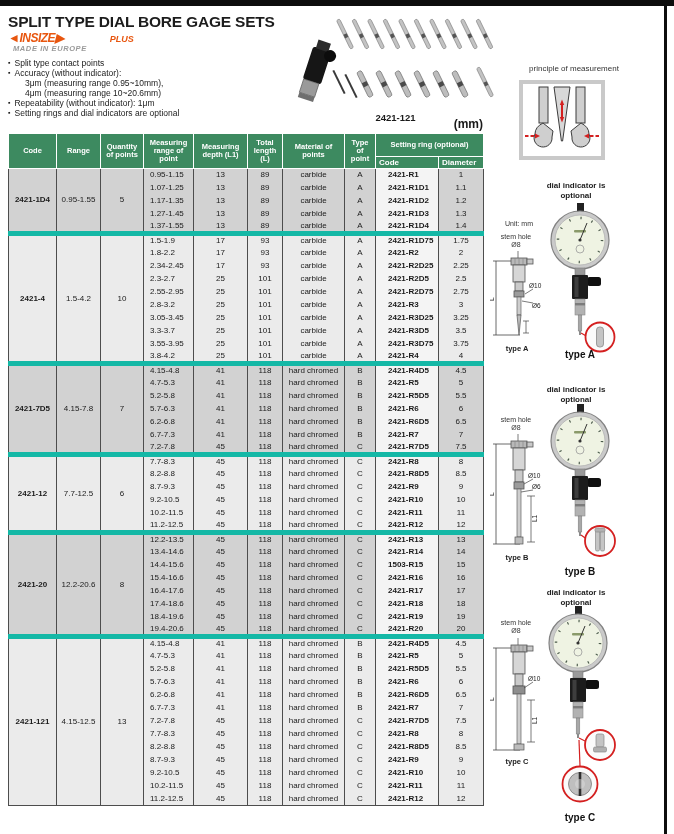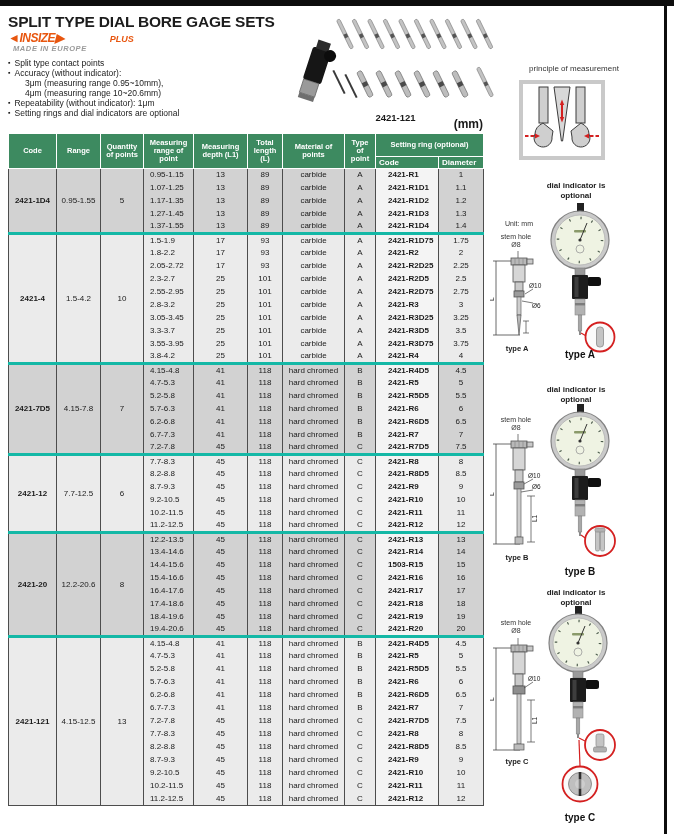--- a/index.html
+++ b/index.html
@@ -34,21 +34,21 @@
   #spec-table thead tr.h2{height:12px;}
   #spec-table th.sub{text-align:left;padding-left:3px;font-size:8px;}
   #spec-table tbody tr{height:13px;}
   #spec-table td{padding:0 2px;text-align:center;border-left:1px solid #4d4d4d;line-height:10px;
                  white-space:nowrap;overflow:hidden;}
   #spec-table tr.g0 td{background:#d2d2d2;}
   #spec-table tr.g1 td{background:#ebebeb;}
   #spec-table td.rc{background:#f4f4f4 !important;text-align:left;padding-left:12px;font-weight:bold;}
   #spec-table td.al{text-align:left;padding-left:6px;}
   #spec-table td.gcode{font-weight:bold;}
-  #spec-table tr.gfirst td{border-top:3px solid #14b8a6;}
+  #spec-table tr.gfirst td{border-top:5px solid #14b8a6;}
   
   .opt-note{width:62px;text-align:center;font-weight:bold;font-size:8px;line-height:9.5px;color:#222;}
   .small-ann{font-size:7px;color:#333;text-align:center;line-height:8px;}
   .type-small{width:52px;text-align:center;font-weight:bold;font-size:7.5px;color:#222;}
   .type-big{text-align:center;font-weight:bold;font-size:10px;color:#111;}
   svg text{font-family:"Liberation Sans",sans-serif;}
 </style>
 </head>
 <body>
 
@@ -232,21 +232,21 @@
         <tr class="g1">
           <td class="al">1.8-2.2</td>
           <td>17</td>
           <td>93</td>
           <td>carbide</td>
           <td>A</td>
           <td class="rc">2421-R2</td>
           <td>2</td>
         </tr>
         <tr class="g1">
-          <td class="al">2.05-2.72</td>
+          <td class="al">2.34-2.45</td>
           <td>17</td>
           <td>93</td>
           <td>carbide</td>
           <td>A</td>
           <td class="rc">2421-R2D25</td>
           <td>2.25</td>
         </tr>
         <tr class="g1">
           <td class="al">2.3-2.7</td>
           <td>25</td>

